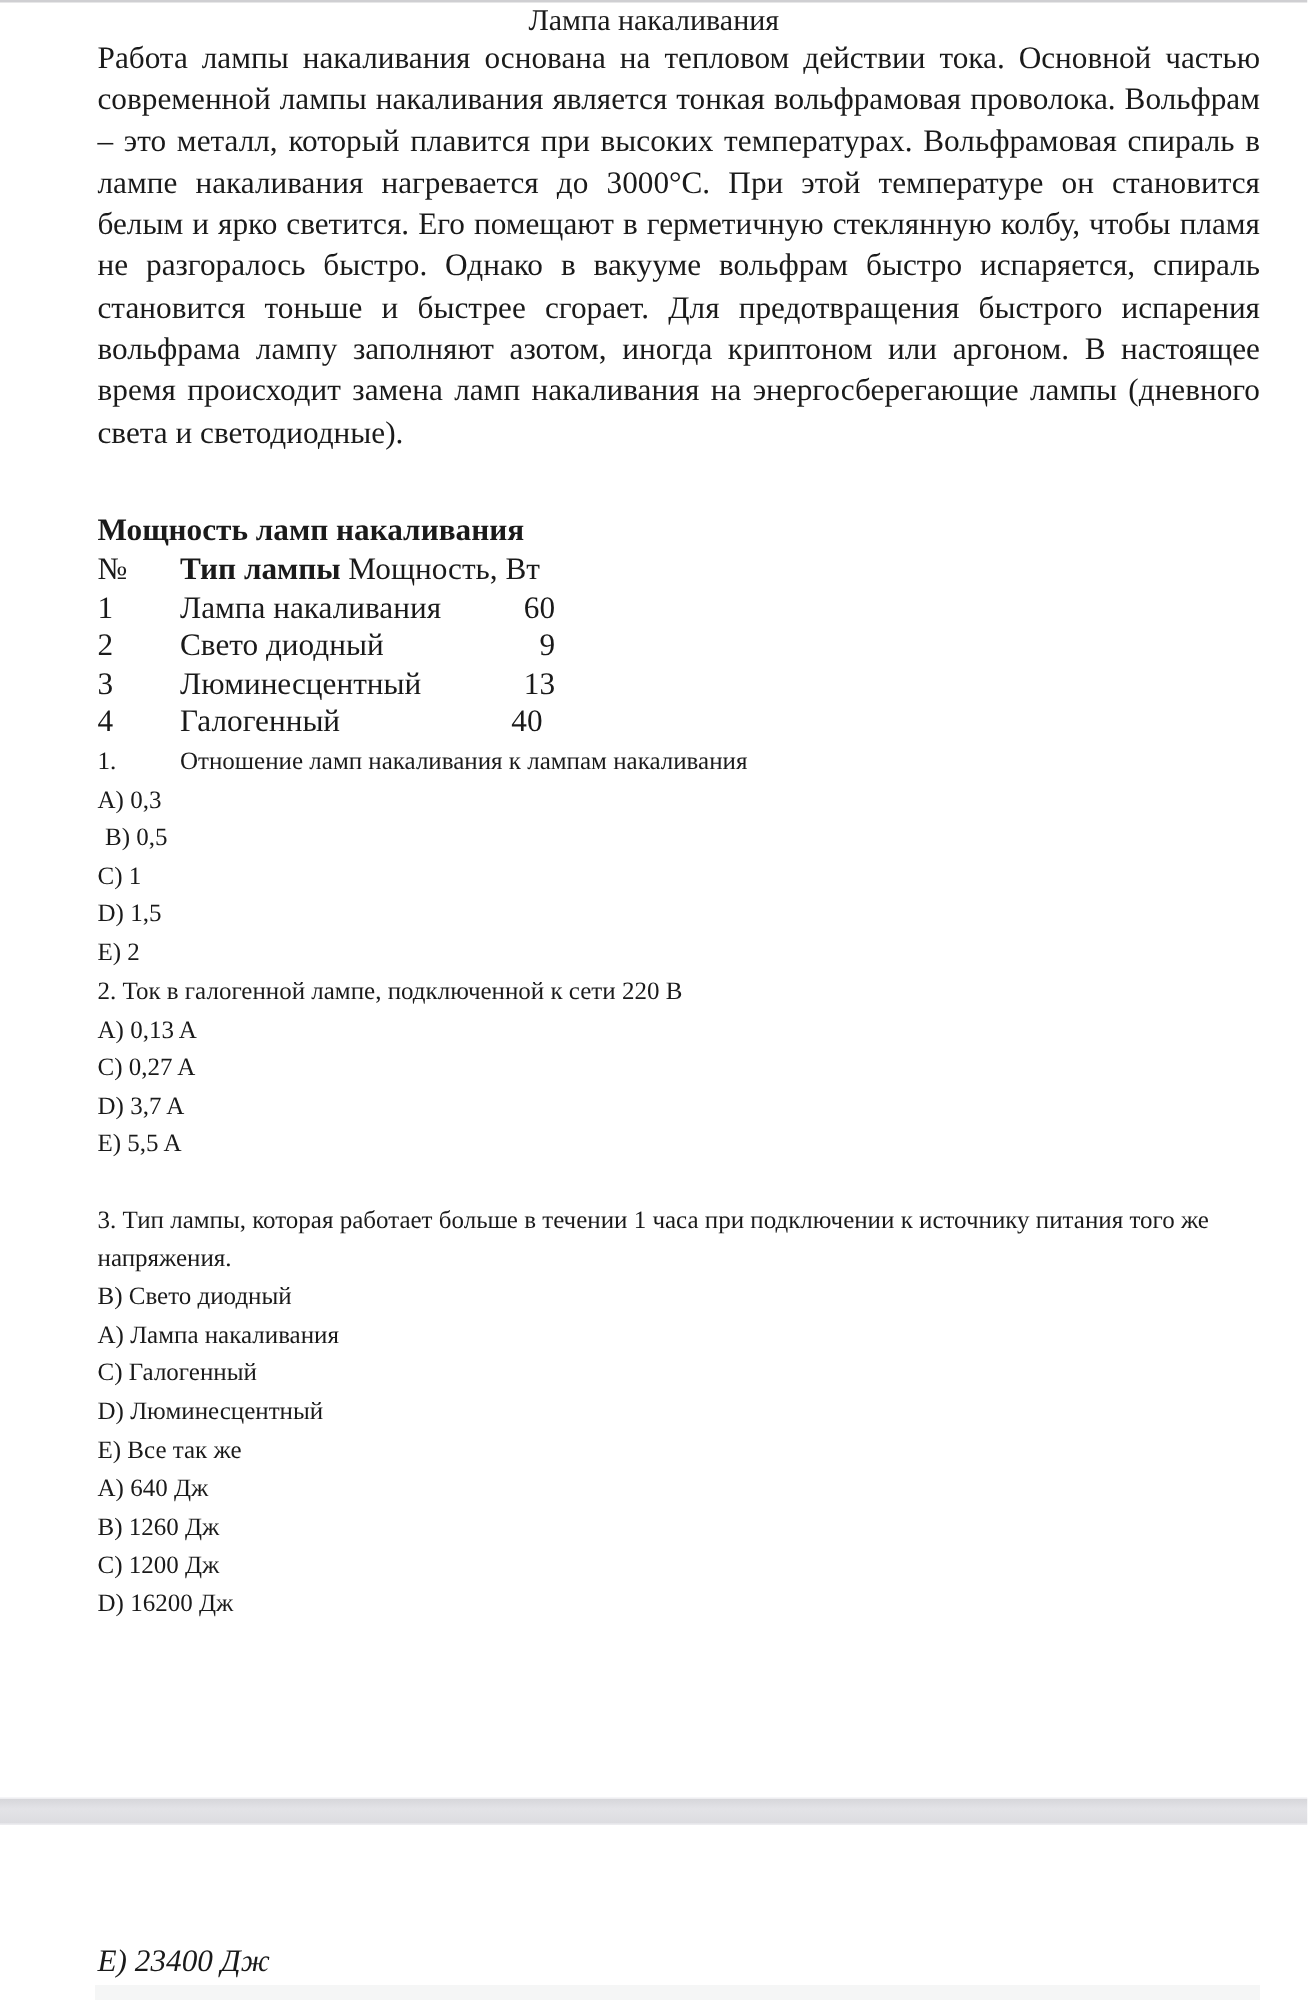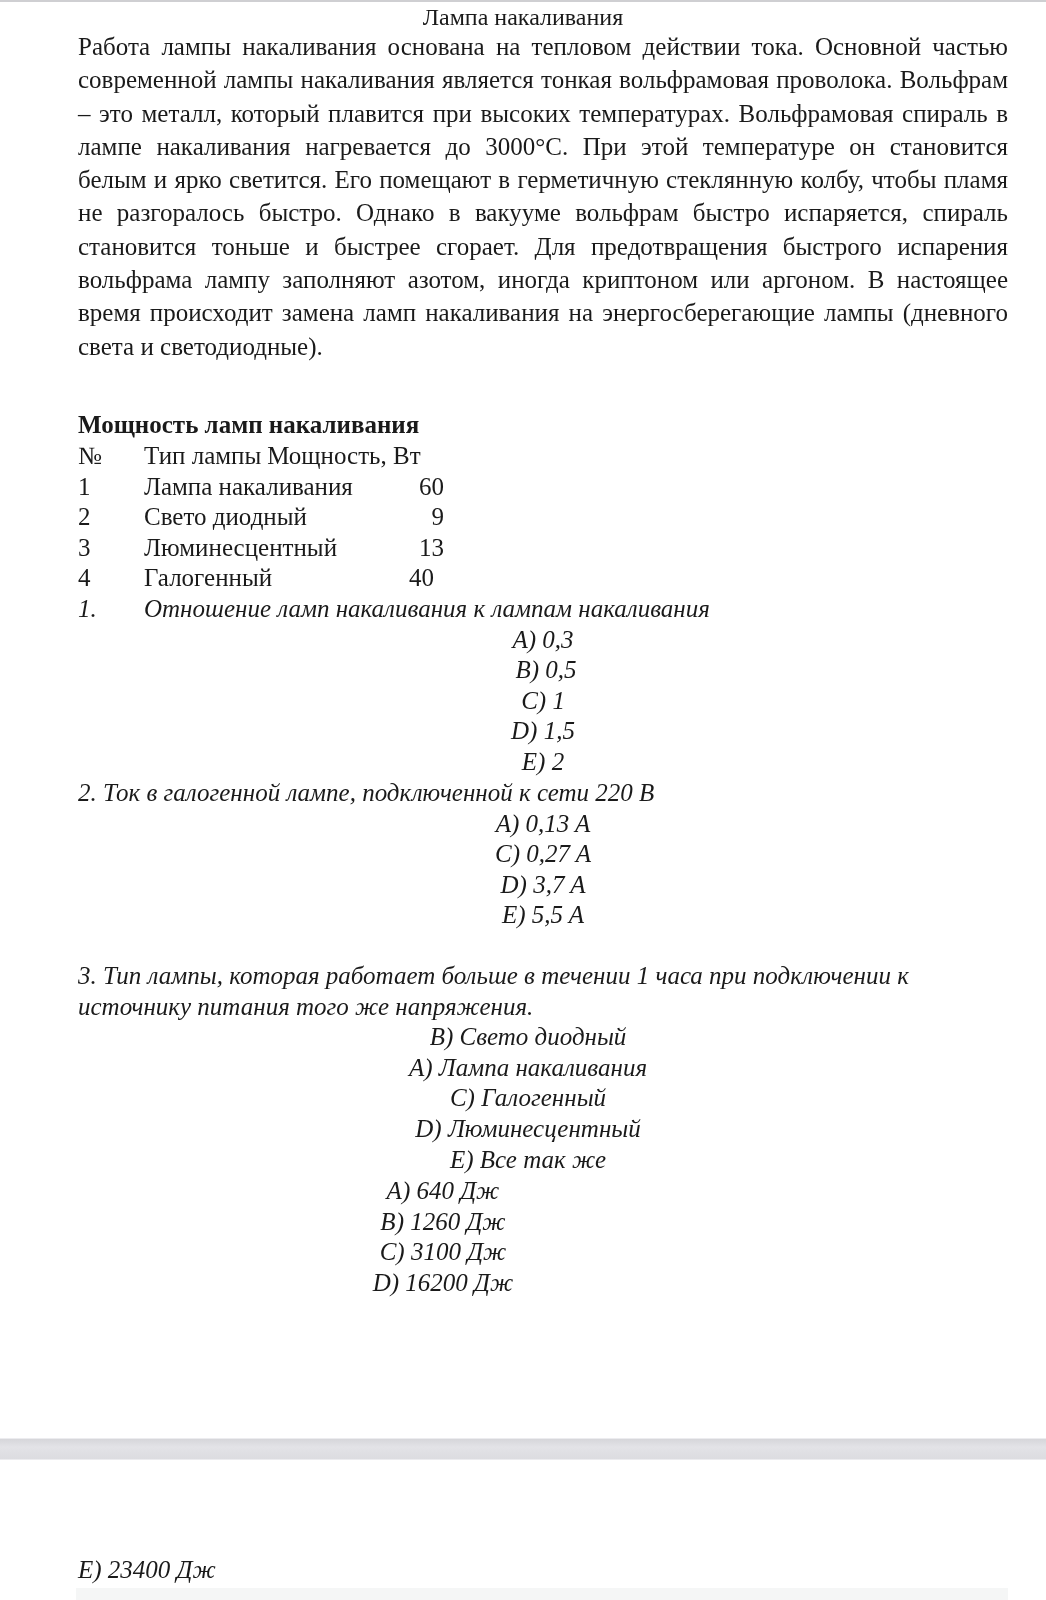--- a/index.html
+++ b/index.html
@@ -14,24 +14,24 @@
     position: absolute; left: 78px; top: 30px; width: 930px;
     font-size: 25px; line-height: 33.3px; text-align: justify;
   }
   .sec { position: absolute; left: 78px; font-size: 25px; line-height: 30.6px; }
   .tbl-title { top: 410px; font-weight: bold; }
   .tbl { position: absolute; left: 78px; top: 441px; font-size: 25px; line-height: 30.6px; }
   .trow { display: flex; height: 30.6px; }
   .c-no { width: 66px; }
   .c-type { width: 230px; }
   .c-pow { width: 70px; text-align: right; }
-  .hdr .c-type { width: auto; margin-right: 6px; }
-  .q-block { position: absolute; left: 78px; width: 930px; font-size: 25px; line-height: 30.6px; font-style: italic; }
+  .hdr .c-type { width: auto; margin-right: 6px; font-weight: bold; }
+  .q-block { position: absolute; left: 78px; width: 930px; font-size: 20px; line-height: 30.6px; }
   .q-text { display: block; }
-  .opt { display: block; text-align: center; }
+  .opt { display: block; }
   .num-tab { display: inline-block; width: 66px; }
   .opt.indent { padding-left: 6px; }
   .gap-bar {
     position: absolute; left: 0; top: 1438px; width: 1046px; height: 20px;
     background: linear-gradient(#d6d6da, #e3e3e7 40%, #dcdce0);
     border-top: 1px solid #ececef; border-bottom: 1px solid #ececef;
   }
   .page2-shade { position: absolute; left: 76px; top: 1588px; width: 932px; height: 12px; background: #f5f6f6; }
   .last-opt { position: absolute; left: 78px; top: 1555px; font-size: 25px; line-height: 30px; font-style: italic; }
 </style>
@@ -96,20 +96,20 @@
   <span class="opt">B) Свето диодный</span>
   <span class="opt">A) Лампа накаливания</span>
   <span class="opt">C) Галогенный</span>
   <span class="opt">D) Люминесцентный</span>
   <span class="opt">E) Все так же</span>
 </div>
 
 <div class="q-block" style="top:1176px; width:730px">
   <span class="opt">A) 640 Дж</span>
   <span class="opt">B) 1260 Дж</span>
-  <span class="opt">C) 3100 Дж</span>
+  <span class="opt">C) 1200 Дж</span>
   <span class="opt">D) 16200 Дж</span>
 </div>
 
 <div class="gap-bar"></div>
 
 <div class="last-opt">E) 23400 Дж</div>
 <div class="page2-shade"></div>
 
 </body></html>

